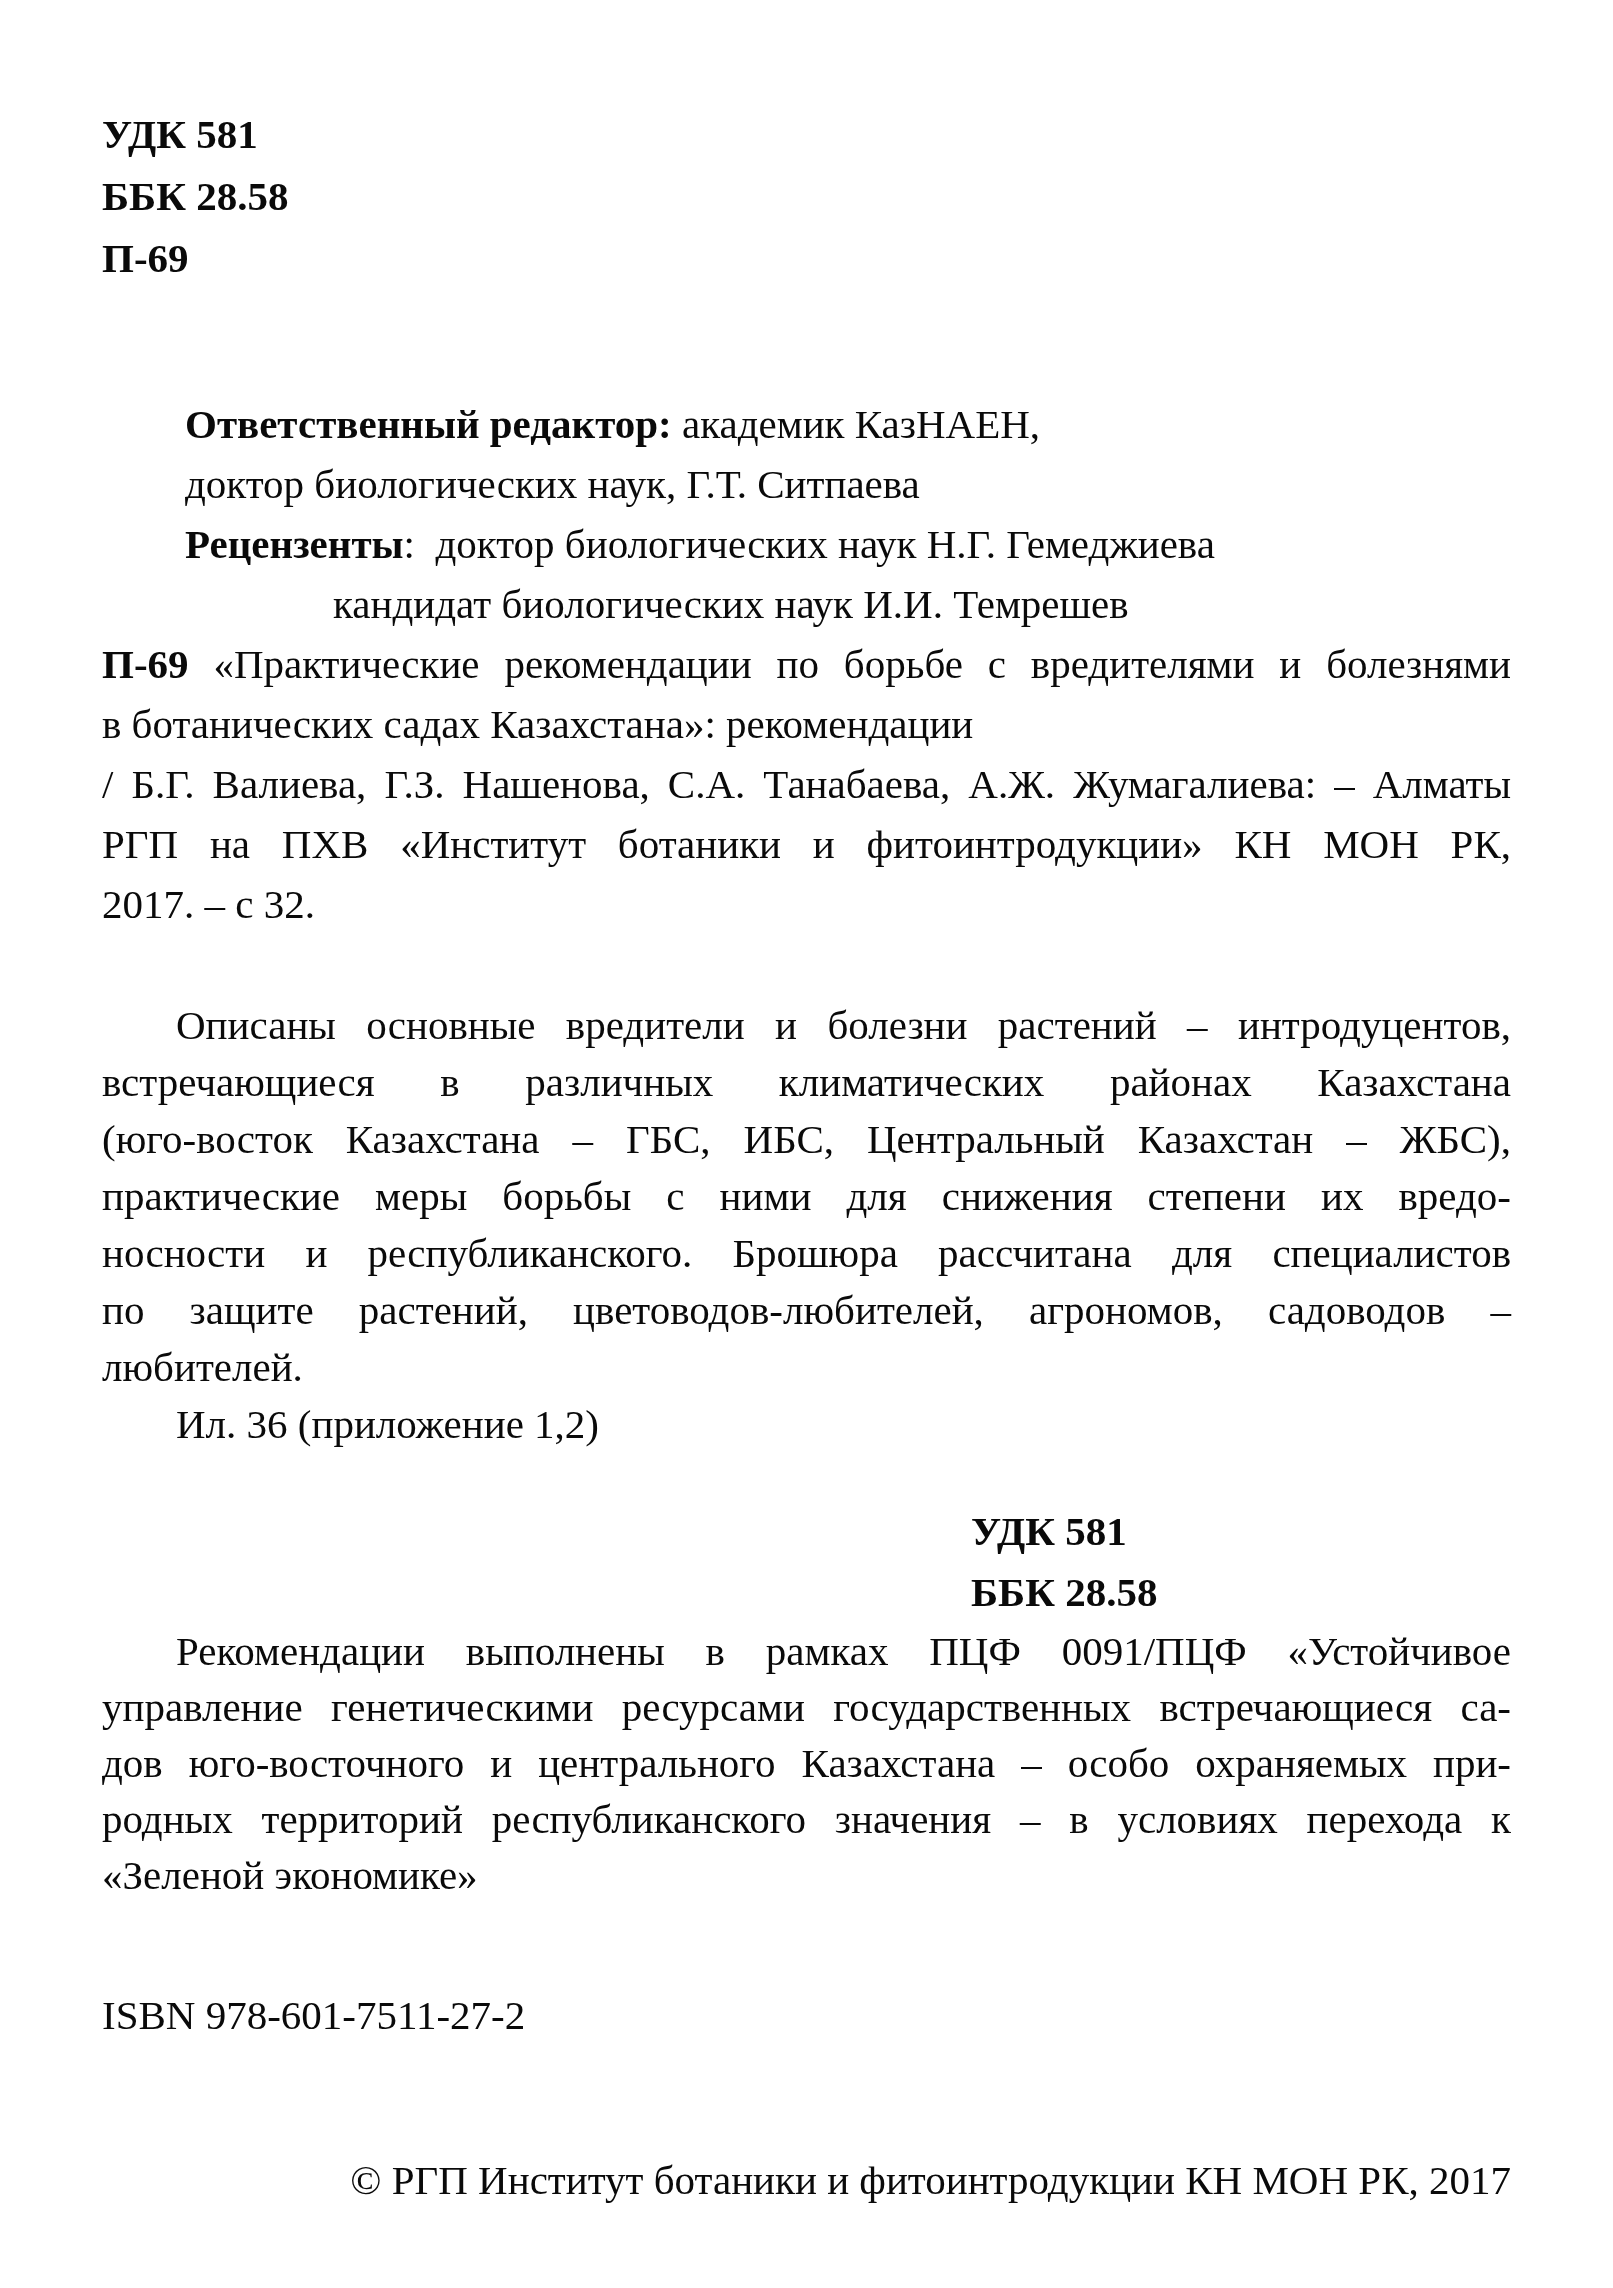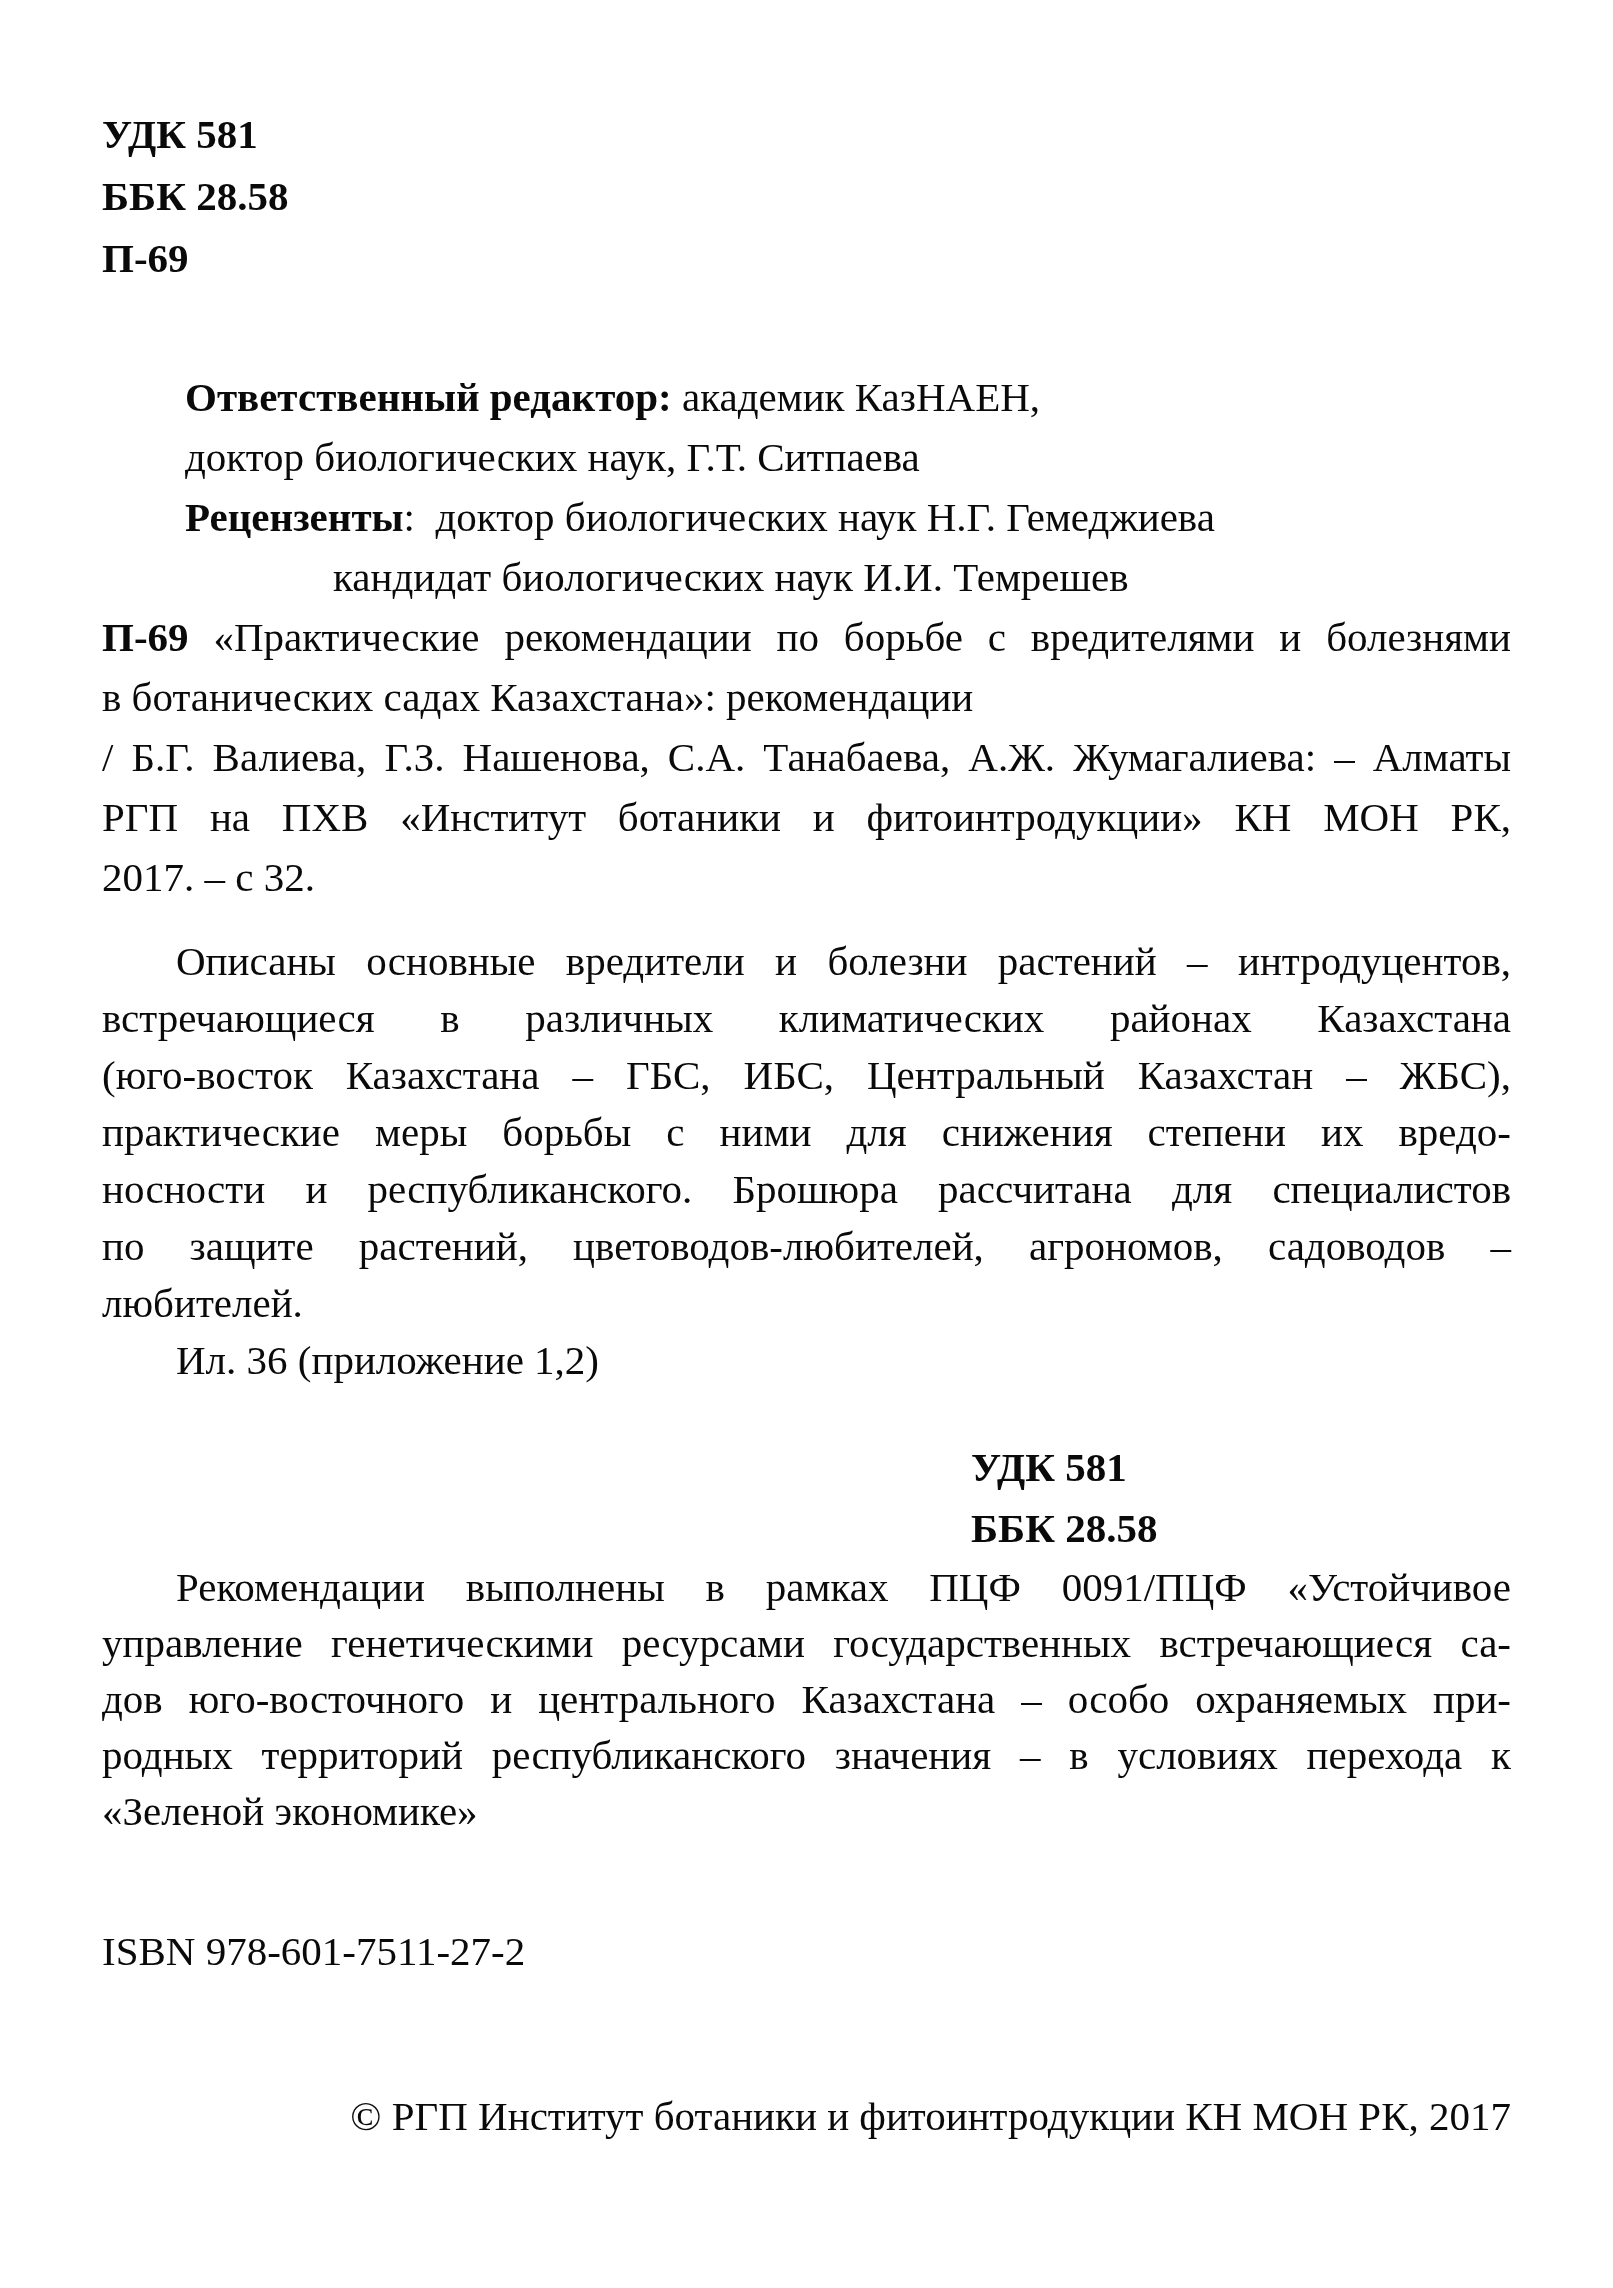--- a/index.html
+++ b/index.html
@@ -23,34 +23,34 @@
     padding: 103px 102px 0 102px;
     background: #ffffff;
   }
   .line { line-height: 60px; }
   b { font-weight: 700; }
 
   
   .top-block .line { font-weight: 700; line-height: 62px; }
 
   
-  .editors { margin-top: 78px; padding-left: 83px; }
+  .editors { margin-top: 105px; padding-left: 83px; }
   .editors .line { line-height: 60px; }
   .editors .reviewer2 { padding-left: 148px; }
   .keepsp { white-space: pre-wrap; }
 
   
   .citation { }
   .citation .line { line-height: 60px; }
 
   
   .j { text-align: justify; text-align-last: justify; }
 
   
-  .abstract { margin-top: 26px; }
+  .abstract { margin-top: 63px; }
   .abstract .line { line-height: 57px; }
   .ind { text-indent: 74px; }
 
   
   .index-block { margin-top: 48px; padding-left: 869px; }
   .index-block .line { font-weight: 700; line-height: 61px; }
 
   
   .funding { }
   .funding .line { line-height: 56px; }

